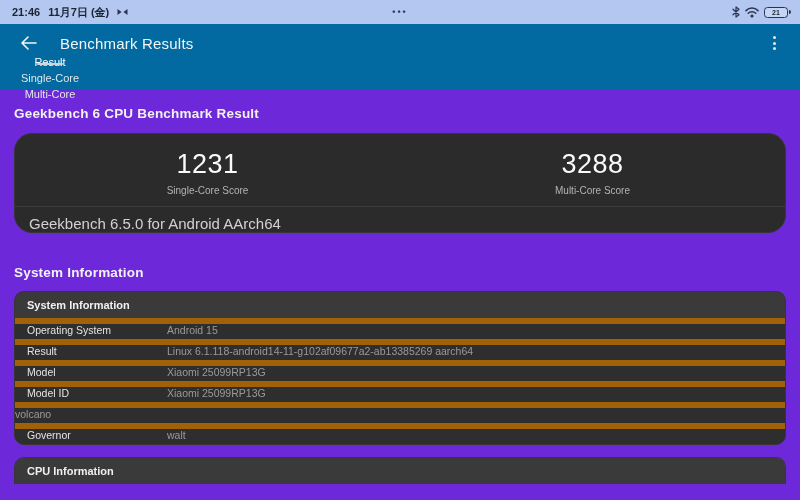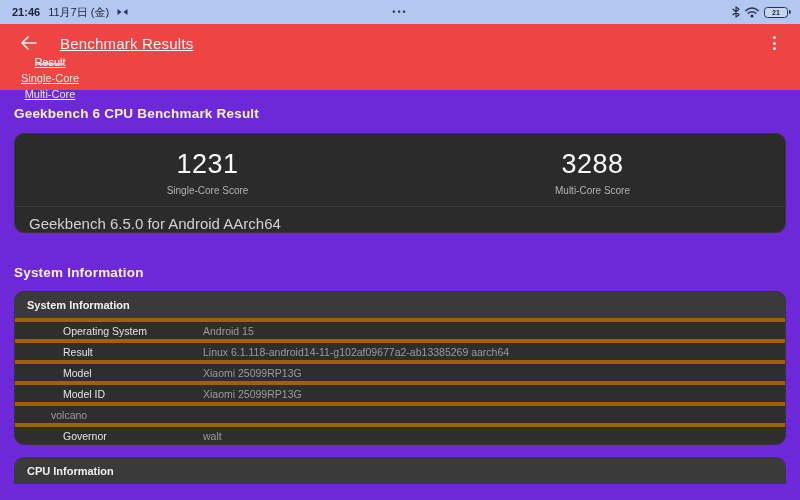--- a/index.html
+++ b/index.html
@@ -6,68 +6,68 @@
   html,body { width:800px; height:500px; overflow:hidden; background:#000; }
   body { font-family:"Liberation Sans","DejaVu Sans",sans-serif; }
 
   
   .statusbar {
     height:22px; background:#b3c7f1; color:#1c2433;
     display:flex; align-items:center; padding:12px 12px; position:relative;
     font-size:11px; font-weight:700;
   }
   .sb-left { display:flex; align-items:center; gap:8px; }
-  .sb-date { font-weight:400; }
+  .sb-date { font-weight:700; }
   .sb-center { position:absolute; left:0; right:0; text-align:center; font-size:9px; letter-spacing:2px; color:#333d52; }
   .sb-right { margin-left:auto; display:flex; align-items:center; gap:5px; }
   .battery {
     width:24px; height:11px; border:1.4px solid #2a3450; border-radius:3.5px;
     display:flex; align-items:center; justify-content:center;
     font-size:7px; font-weight:700; color:#1c2433; position:relative; background:rgba(255,255,255,0.25);
   }
   .battery::after {
     content:""; position:absolute; right:-4px; top:2.5px; width:2.5px; height:4px;
     background:#2a3450; border-radius:0 2px 2px 0;
   }
 
   
-  .appbar { height:66px; background:#ef4444; color:#f2f6f5;text-decoration:underline; }
+  .appbar { height:66px; background:#0369a1; color:#f2f6f5; }
   .appbar-top { height:38px; display:flex; align-items:center; padding:0 16px; }
   .back-btn { width:24px; height:24px; display:flex; align-items:center; justify-content:center; cursor:pointer; }
   .appbar-title { margin-left:20px; font-size:15px; font-weight:500; letter-spacing:.2px; }
   .kebab { margin-left:auto; width:20px; height:22px; display:flex; flex-direction:column;
            align-items:center; justify-content:center; gap:2.5px; cursor:pointer; }
   .kebab i { width:3px; height:3px; background:#e8eeed; border-radius:50%; }
   .tabs { height:28px; display:flex; justify-content:center;flex-direction:column; }
   .tab { width:100px; text-align:center; font-size:11px; color:#dfe8e7; position:relative; cursor:pointer; padding-top:4px; }
   .tab.active { color:#ffffff; font-weight:500; }
   .tab.active::after {
     content:""; position:absolute; left:50%; transform:translateX(-50%);
     bottom:3px; width:26px; height:2.5px; border-radius:2px; background:#c9d7da;
   }
 
   
   .content { height:477px; background:#6d28d9; padding:0 14px; overflow:hidden; }
   .section-heading { padding-top:16px; font-size:13.5px; font-weight:700; color:#f1f1f1; letter-spacing:.2px; }
 
   .score-card {
     margin-top:12px; height:100px; background:#2b2b2b; border:1px solid #363636;
-    border-radius:10px; overflow:hidden;
+    border-radius:18px; overflow:hidden;
   }
   .score-row { height:72px; display:flex; }
   .score-block { flex:1; display:flex; flex-direction:column; align-items:center; justify-content:center; padding-top:4px; }
   .score-value { font-size:27px; font-weight:400; color:#fafafa; letter-spacing:.5px; }
   .score-label { margin-top:5px; font-size:10px; color:#b3b3b3; }
   .score-divider { height:1px; background:#3d3d3d; }
   .score-footer { padding:8px 14px 0 14px; font-size:15px; color:#d2d2d2; }
 
   .info-card { margin-top:11px; background:#2e2e2e; border-radius:10px; overflow:hidden; border:1px solid #363636; }
   .info-card-header { height:26px; background:#3a3a3a; display:flex; align-items:center;
                       padding:0 12px; font-size:11px; font-weight:700; color:#f0f0f0; }
-  .info-row { height:21px; display:flex; align-items:center; border-top:4px solid #a16207; font-size:10.5px;padding-left:36px; }
+  .info-row { height:21px; display:flex; align-items:flex-start; border-top:6px solid #a16207; font-size:10.5px; }
   .info-label { width:152px; padding-left:12px; color:#e4e4e4; flex-shrink:0; }
   .info-value { flex:1; color:#9a9a9a; white-space:nowrap; overflow:hidden; }
 
   .cpu-card { margin-top:12px; background:#2e2e2e; border-radius:10px 10px 0 0; border:1px solid #363636; border-bottom:none; }
 
   
   .navbar { height:12px; background:#000; position:relative; }
   .home-pill { position:absolute; left:50%; top:4px; transform:translateX(-50%);
                width:268px; height:4px; border-radius:2px; background:#ababab; cursor:pointer; }
 

